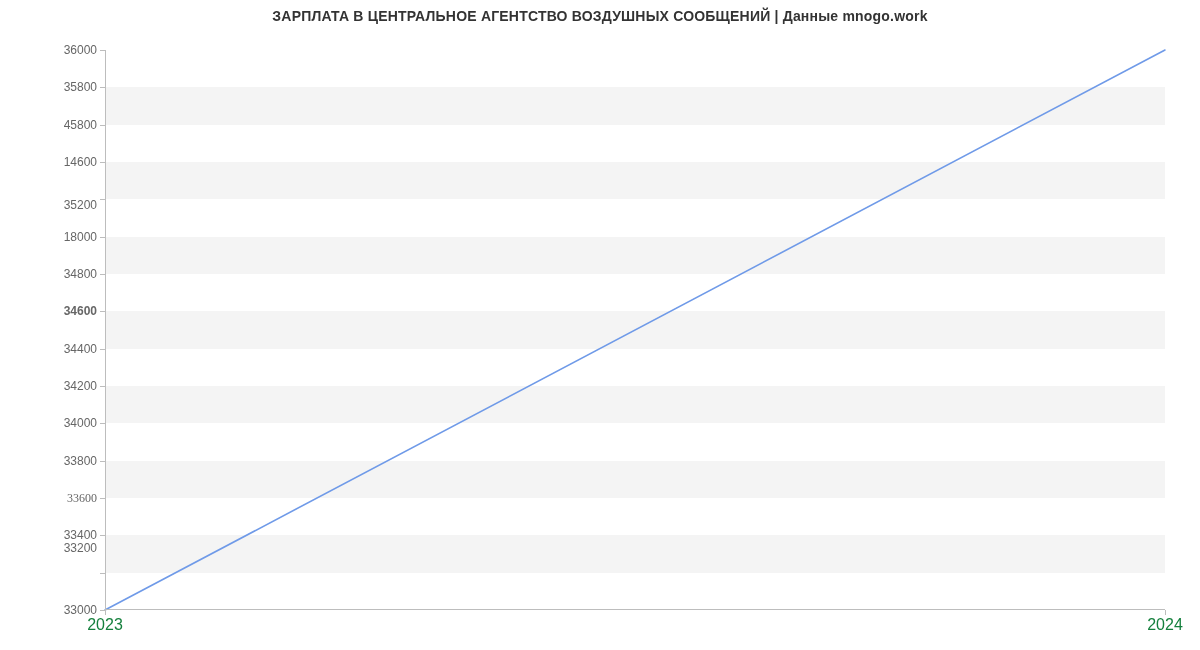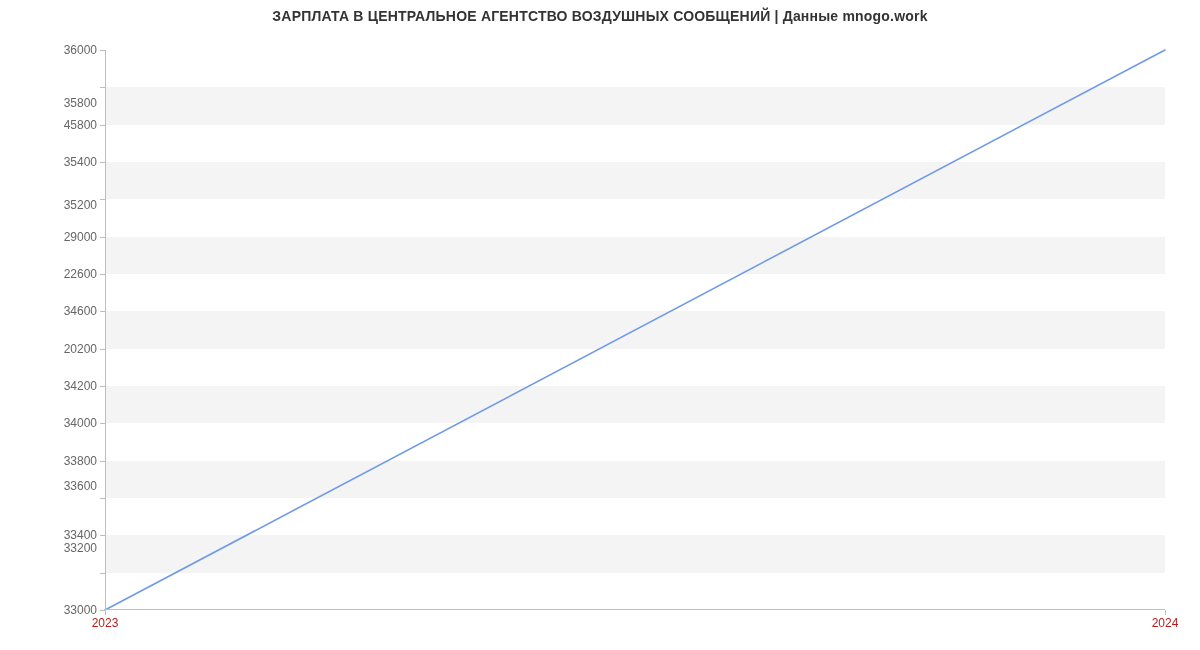--- a/index.html
+++ b/index.html
@@ -41,22 +41,22 @@
     padding-right: 8px;
     font-size: 12px;
     color: #666;
     transform: translateY(-50%);
     white-space: nowrap;
   }
   .x-tick-label {
     position: absolute;
     top: 100%;
     padding-top: 6px;
-    font-size: 12px;
-    color: #b91c1c;
+    font-size: 16px;
+    color: #15803d;
     transform: translateX(-50%);
     white-space: nowrap;
   }
   .band {
     position: absolute;
     left: 0;
     width: 100%;
     background: #f4f4f4;
     z-index: 0;
   }
@@ -128,43 +128,43 @@
     <div class="axis-x"></div>
     <svg class="line-svg" id="line-svg" viewBox="0 0 1060 560" preserveAspectRatio="none">
       <path id="series-path" class="series-path" d="M0 560 L1060 0" style="stroke: rgb(111, 154, 232);"></path>
     </svg>
   <div class="y-tick-label" style="top: 560px;">33000</div>
       <div class="y-tick-mark" style="top: 560px;"></div>
       <div class="y-tick-label" style="top: 498px;">33200</div>
       <div class="y-tick-mark" style="top: 522.667px;"></div>
       <div class="y-tick-label" style="top: 485.333px;">33400</div>
       <div class="y-tick-mark" style="top: 485.333px;"></div>
-      <div class="y-tick-label" style="top: 436px;">33600</div>
+      <div class="y-tick-label" style="top: 448px; font-family: Liberation Serif, serif;">33600</div>
       <div class="y-tick-mark" style="top: 448px;"></div>
       <div class="y-tick-label" style="top: 410.667px;">33800</div>
       <div class="y-tick-mark" style="top: 410.667px;"></div>
       <div class="y-tick-label" style="top: 373.333px; text-align: right;">34000</div>
       <div class="y-tick-mark" style="top: 373.333px;"></div>
       <div class="y-tick-label" style="top: 336px;">34200</div>
       <div class="y-tick-mark" style="top: 336px;"></div>
-      <div class="y-tick-label" style="top: 298.667px;">20200</div>
+      <div class="y-tick-label" style="top: 298.667px;">34400</div>
       <div class="y-tick-mark" style="top: 298.667px;"></div>
-      <div class="y-tick-label" style="top: 261.333px;">34600</div>
+      <div class="y-tick-label" style="top: 261.333px; font-weight: bold;">34600</div>
       <div class="y-tick-mark" style="top: 261.333px;"></div>
-      <div class="y-tick-label" style="top: 224px;">22600</div>
+      <div class="y-tick-label" style="top: 224px;">34800</div>
       <div class="y-tick-mark" style="top: 224px;"></div>
-      <div class="y-tick-label" style="top: 186.667px;">29000</div>
+      <div class="y-tick-label" style="top: 186.667px;">18000</div>
       <div class="y-tick-mark" style="top: 186.667px;"></div>
       <div class="y-tick-label" style="top: 149.333px; margin-top: 6px;">35200</div>
       <div class="y-tick-mark" style="top: 149.333px;"></div>
-      <div class="y-tick-label" style="top: 112px;">35400</div>
+      <div class="y-tick-label" style="top: 112px;">14600</div>
       <div class="y-tick-mark" style="top: 112px;"></div>
       <div class="y-tick-label" style="top: 74.6667px;">45800</div>
       <div class="y-tick-mark" style="top: 74.6667px;"></div>
-      <div class="y-tick-label" style="top: 37.3333px; margin-top: 16px;">35800</div>
+      <div class="y-tick-label" style="top: 37.3333px;">35800</div>
       <div class="y-tick-mark" style="top: 37.3333px;"></div>
       <div class="y-tick-label" style="top: 0px;">36000</div>
       <div class="y-tick-mark" style="top: 0px;"></div>
       <div class="x-tick-label" style="left: 0px;">2023</div>
       <div class="x-tick-mark" style="left: 0px;"></div>
       <div class="x-tick-label" style="left: 1060px;">2024</div>
       <div class="x-tick-mark" style="left: 1060px;"></div>
     </div>
 </div>
 

